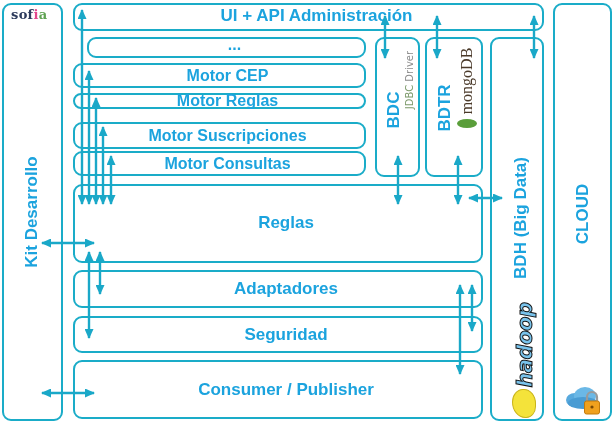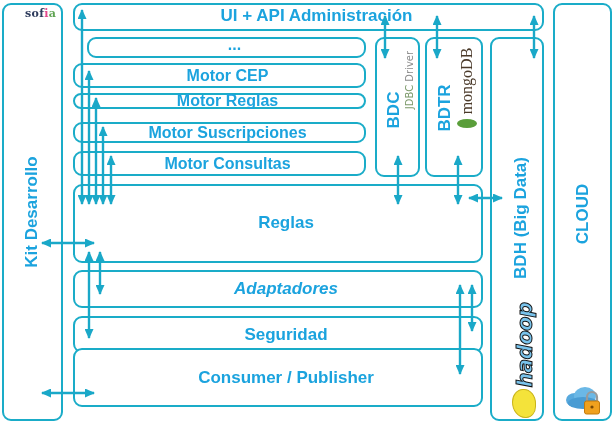--- a/index.html
+++ b/index.html
@@ -8,22 +8,22 @@
   .box { position:absolute; box-sizing:border-box; border:2px solid #1AACC8;
          border-radius:9px; background:#ffffff; }
   .lbl { position:absolute; color:#1BA3DE; font-weight:bold; white-space:nowrap;
          font-family:"Liberation Sans", sans-serif; }
   .center { left:0; right:0; top:0; bottom:0; display:flex; align-items:center;
             justify-content:center;margin-left:16px; }
   .vert { transform:translate(-50%,-50%) rotate(-90deg); transform-origin:center center; }
   .f16 { font-size:16px; }
   .f17 { font-size:17px; }
   svg.arrows { position:absolute; left:0; top:0; width:615px; height:423px; pointer-events:none; }
-  .logo { position:absolute; left:25px; top:7px; font-family:"DejaVu Serif", serif;
-          font-weight:bold; font-size:11px; letter-spacing:0.3px; }
+  .logo { position:absolute; left:11px; top:7px; font-family:"DejaVu Serif", serif;
+          font-weight:bold; font-size:13px; letter-spacing:0.3px; }
   .driver { position:absolute; font-family:"DejaVu Sans", sans-serif; font-size:10px;
             white-space:nowrap; }
   .mongo { position:absolute; font-family:"Liberation Serif", serif; font-size:16px;
            color:#4b3a2a; white-space:nowrap; }
   .hadoop { position:absolute; font-family:"DejaVu Sans", sans-serif; font-weight:bold;
             font-style:italic; font-size:21px; color:#79c3ec; -webkit-text-stroke:1px #111;
             white-space:nowrap; letter-spacing:-0.5px; }
 </style>
 </head>
 <body>
@@ -40,21 +40,21 @@
 
 <div class="box" style="left:87px; top:37px; width:279px; height:21px;">
   <div class="lbl f16 center" style="top:-6px;">...</div>
 </div>
 <div class="box" style="left:73px; top:63px; width:293px; height:25px;">
   <div class="lbl f16 center">Motor CEP</div>
 </div>
 <div class="box" style="left:73px; top:93px; width:293px; height:16px;">
   <div class="lbl f16 center">Motor Reglas</div>
 </div>
-<div class="box" style="left:73px; top:122px; width:293px; height:21px;padding-left:27px;">
+<div class="box" style="left:73px; top:122px; width:293px; height:27px;padding-left:27px;">
   <div class="lbl f16 center">Motor Suscripciones</div>
 </div>
 <div class="box" style="left:73px; top:151px; width:293px; height:25px;padding-left:22px;">
   <div class="lbl f16 center">Motor Consultas</div>
 </div>
 
 <div class="box" style="left:375px; top:37px; width:45px; height:140px;"></div>
 <div class="lbl f17 vert" style="left:394px; top:110px;">BDC</div>
 <div class="driver vert" style="left:409px; top:80px;">
   <span style="color:#7d9a6b">JDBC</span><span style="color:#8a8a8a"> Driver</span>
@@ -82,26 +82,26 @@
     <path d="M24 16 v-4 a5 5 0 0 1 10 0 v4" fill="none" stroke="#9a9a9a" stroke-width="2.2"></path>
     <rect x="21.5" y="16" width="15" height="13" rx="2" fill="#f0a11e" stroke="#c27a0c" stroke-width="1"></rect>
     <circle cx="29" cy="22" r="1.6" fill="#7a4a05"></circle>
   </g>
 </svg>
 
 <div class="box" style="left:73px; top:184px; width:410px; height:79px;">
   <div class="lbl f17 center" style="top:-2px;">Reglas</div>
 </div>
 <div class="box" style="left:73px; top:270px; width:410px; height:38px;">
-  <div class="lbl f17 center" style="top:0;font-style:italic;">Adaptadores</div>
+  <div class="lbl f17 center" style="top:0;">Adaptadores</div>
 </div>
 <div class="box" style="left:73px; top:316px; width:410px; height:37px;">
   <div class="lbl f17 center">Seguridad</div>
 </div>
-<div class="box" style="left:73px; top:348px; width:410px; height:59px;">
+<div class="box" style="left:73px; top:360px; width:410px; height:59px;">
   <div class="lbl f17 center" style="top:1px;">Consumer / Publisher</div>
 </div>
 
 <svg class="arrows" viewBox="0 0 615 423">
   <defs>
     <marker id="ah" markerUnits="userSpaceOnUse" markerWidth="10" markerHeight="9" refX="9" refY="4.5" orient="auto-start-reverse">
       <path d="M0,0 L10,4.5 L0,9 Z" fill="#1AA8C8"></path>
     </marker>
   </defs>
   <g stroke="#1AA8C8" stroke-width="2.4" fill="none" marker-start="url(#ah)" marker-end="url(#ah)">

